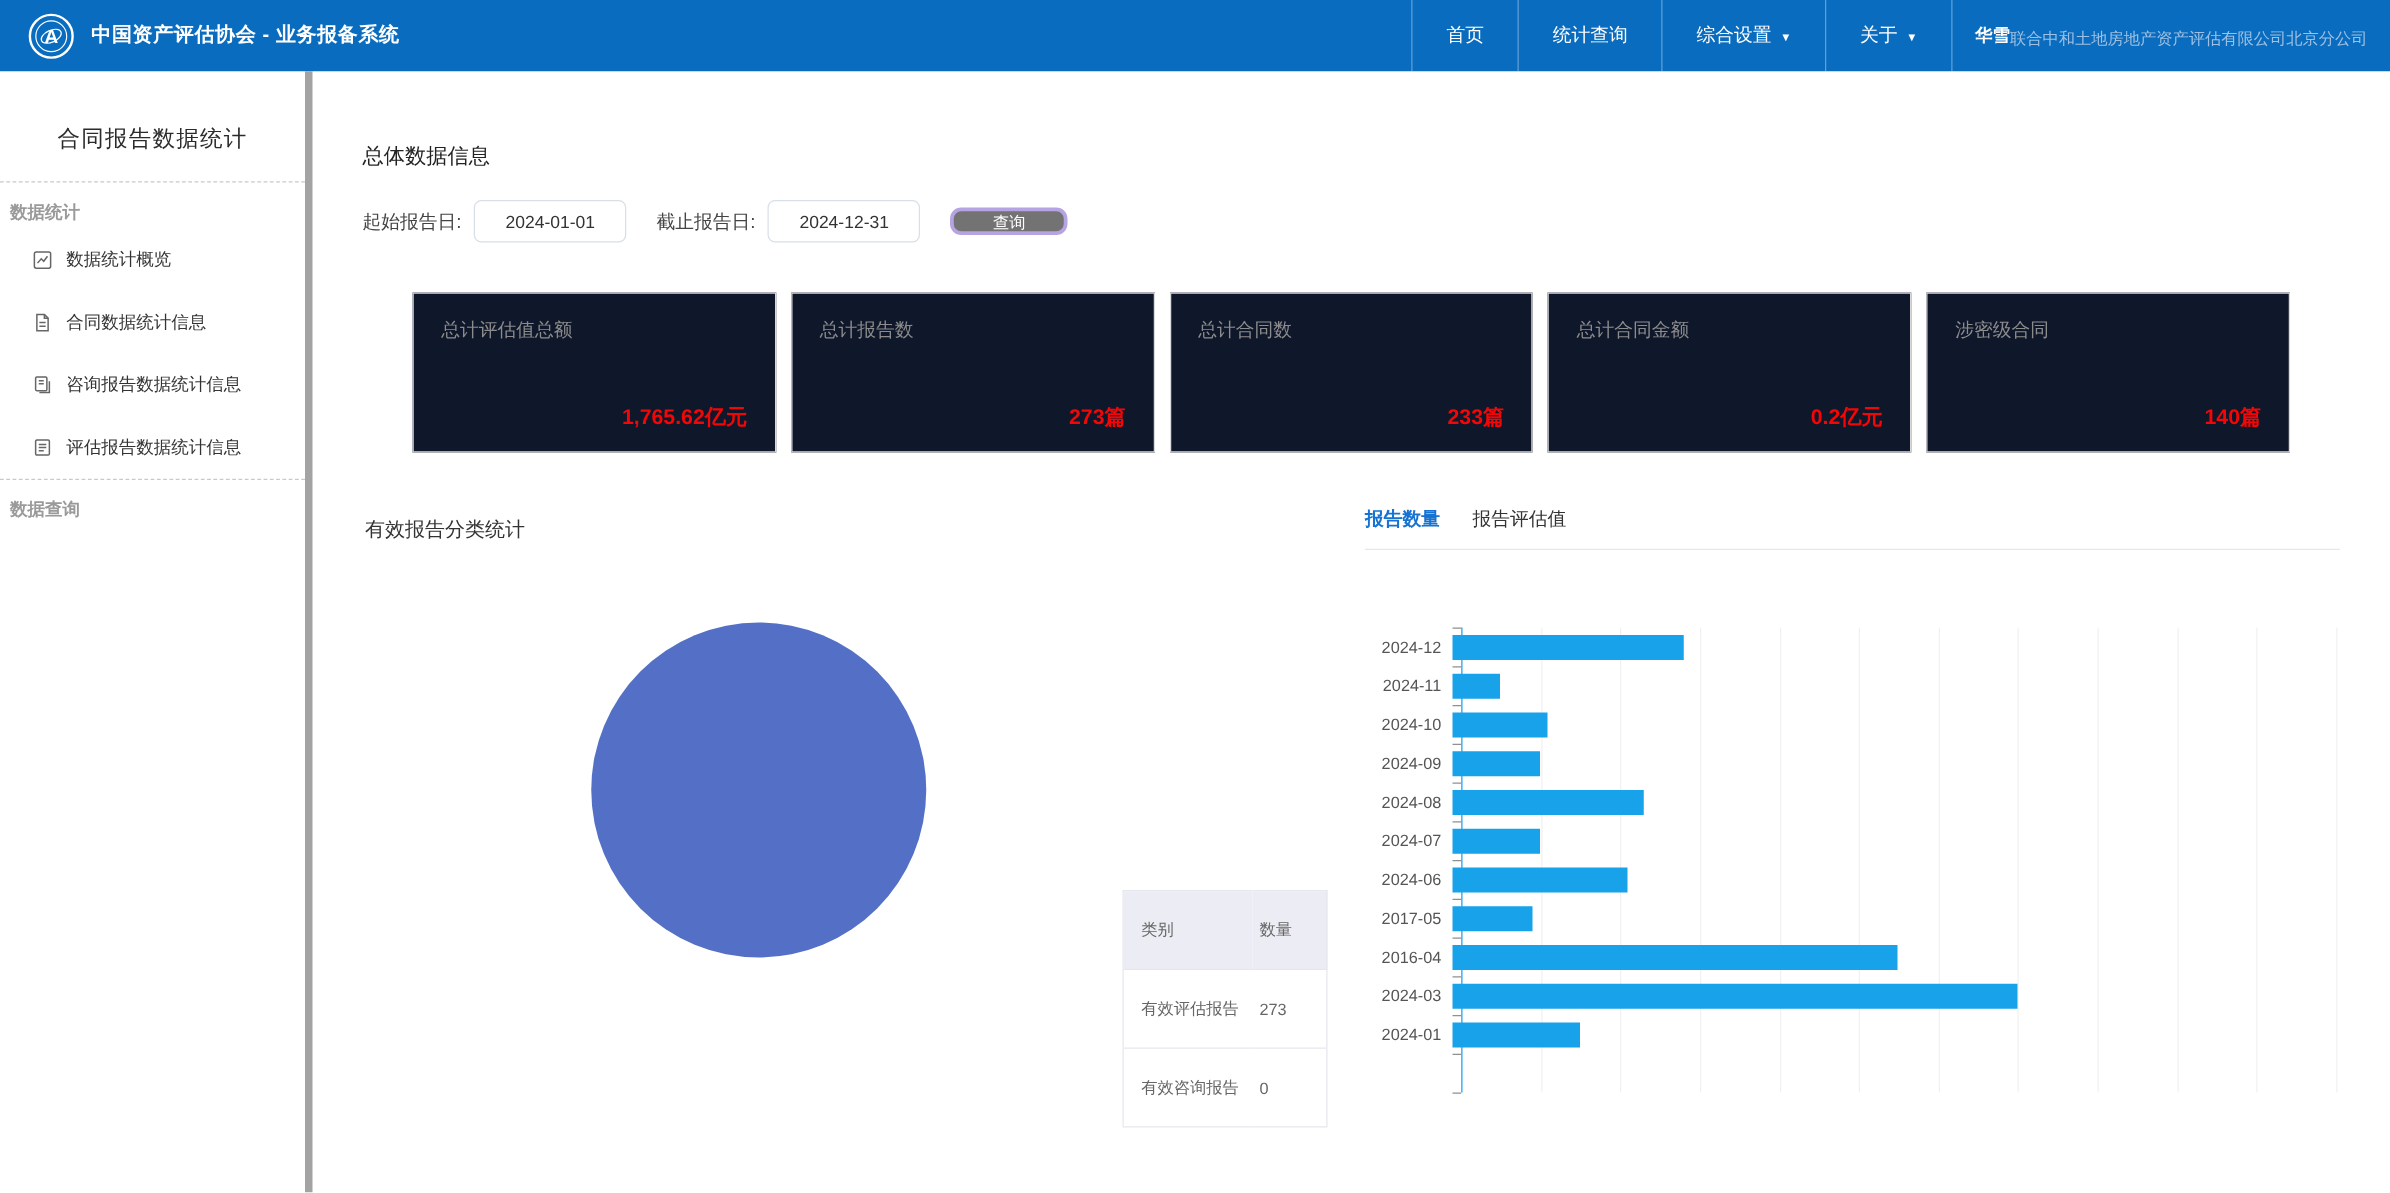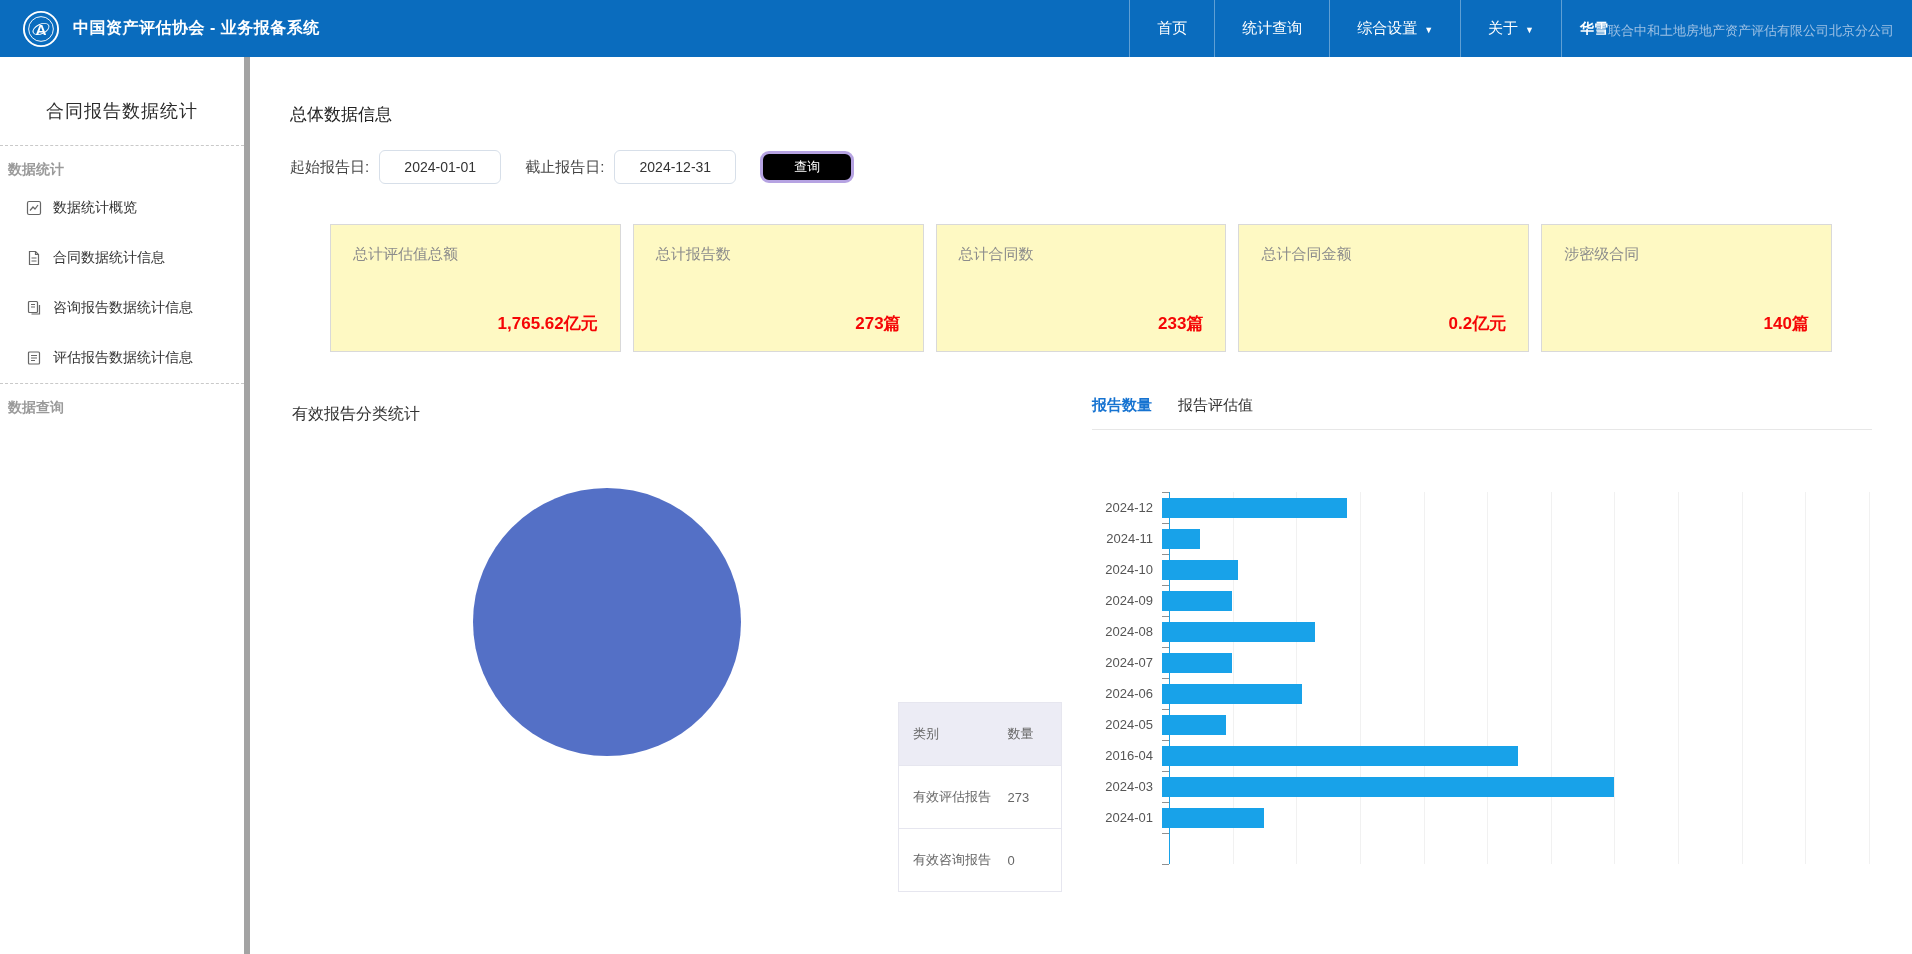--- a/index.html
+++ b/index.html
@@ -24,34 +24,34 @@
   
   .layout { display:flex; height:897px; }
   .sidebar { width:250px; flex:none; border-right:6px solid #a3a3a3; padding-top:42px; }
   .sidebar-title { text-align:center; font-size:18px; color:#2b2b2b; font-weight:500; letter-spacing:1px; }
   .sidebar-title { margin-bottom:22px; }
   .dashed { border-bottom:1px dashed #c9c9c9; }
   .side-section-label { color:#9a9a9a; font-size:14px; font-weight:700; padding:15px 10px 4px 8px; }
   .side-item { display:flex; align-items:center; gap:11px; padding:16px 0 16px 26px; font-size:14px; color:#333; cursor:pointer; }
   .side-item svg { flex:none; display:block; }
 
-  .main { flex:1; padding:0 40px; position:relative; }
+  .main { flex:1; padding:10px 40px; position:relative; }
   .section-title { font-size:17px; color:#222; padding-top:46px; }
 
   
   .filter-row { display:flex; align-items:center; margin-top:24px; font-size:15px; color:#444; }
   .filter-label { margin-right:10px; }
   .date-input { width:122px; height:34px; border:1px solid #d7dfe9; border-radius:6px; text-align:center;
     font-size:14px; color:#333; outline:none; margin-right:24px; font-family:inherit; background:#fff; }
-  .query-btn { width:94px; height:32px; background:#000000; border:3px solid #b6a3e2; border-radius:9px;
+  .query-btn { width:94px; height:22px; background:#737373; border:3px solid #b6a3e2; border-radius:9px;
     color:#fff; font-size:13px; cursor:pointer; font-family:inherit; }
 
   
   .cards { display:grid; grid-template-columns:repeat(5,1fr); gap:12px; margin:40px 40px 0; }
-  .card { border:1px solid #d9d9d9; height:128px; padding:20px 22px 16px; background:#fef9c3;
+  .card { border:1px solid #d9d9d9; height:128px; padding:20px 22px 16px; background:#0f172a;
     display:flex; flex-direction:column; justify-content:space-between; }
   .card-title { font-size:15px; color:#8c8c8c; }
   .card-value { align-self:flex-end; font-size:17px; font-weight:700; color:#f50606; }
 
   
   .charts { position:relative; margin-top:40px; height:540px; }
   .pie-title { position:absolute; left:2px; top:12px; font-size:16px; color:#333; }
   .pie { position:absolute; left:183px; top:96px; width:268px; height:268px; border-radius:50%; }
 
   .legend-table { position:absolute; left:608px; top:310px; width:164px; border-collapse:collapse;
@@ -274,21 +274,21 @@
               <div class="hbar-bar" style="width: 70px; background: rgb(24, 162, 233);"></div>
             </div>
           </div>
           <div class="hrow">
             <div class="hrow-label">2024-06</div>
             <div class="hbar-track">
               <div class="hbar-bar" style="width: 140px; background: rgb(24, 162, 233);"></div>
             </div>
           </div>
           <div class="hrow">
-            <div class="hrow-label">2024-05</div>
+            <div class="hrow-label">2017-05</div>
             <div class="hbar-track">
               <div class="hbar-bar" style="width: 64px; background: rgb(24, 162, 233);"></div>
             </div>
           </div>
           <div class="hrow">
             <div class="hrow-label">2016-04</div>
             <div class="hbar-track">
               <div class="hbar-bar" style="width: 356px; background: rgb(24, 162, 233);"></div>
             </div>
           </div>

